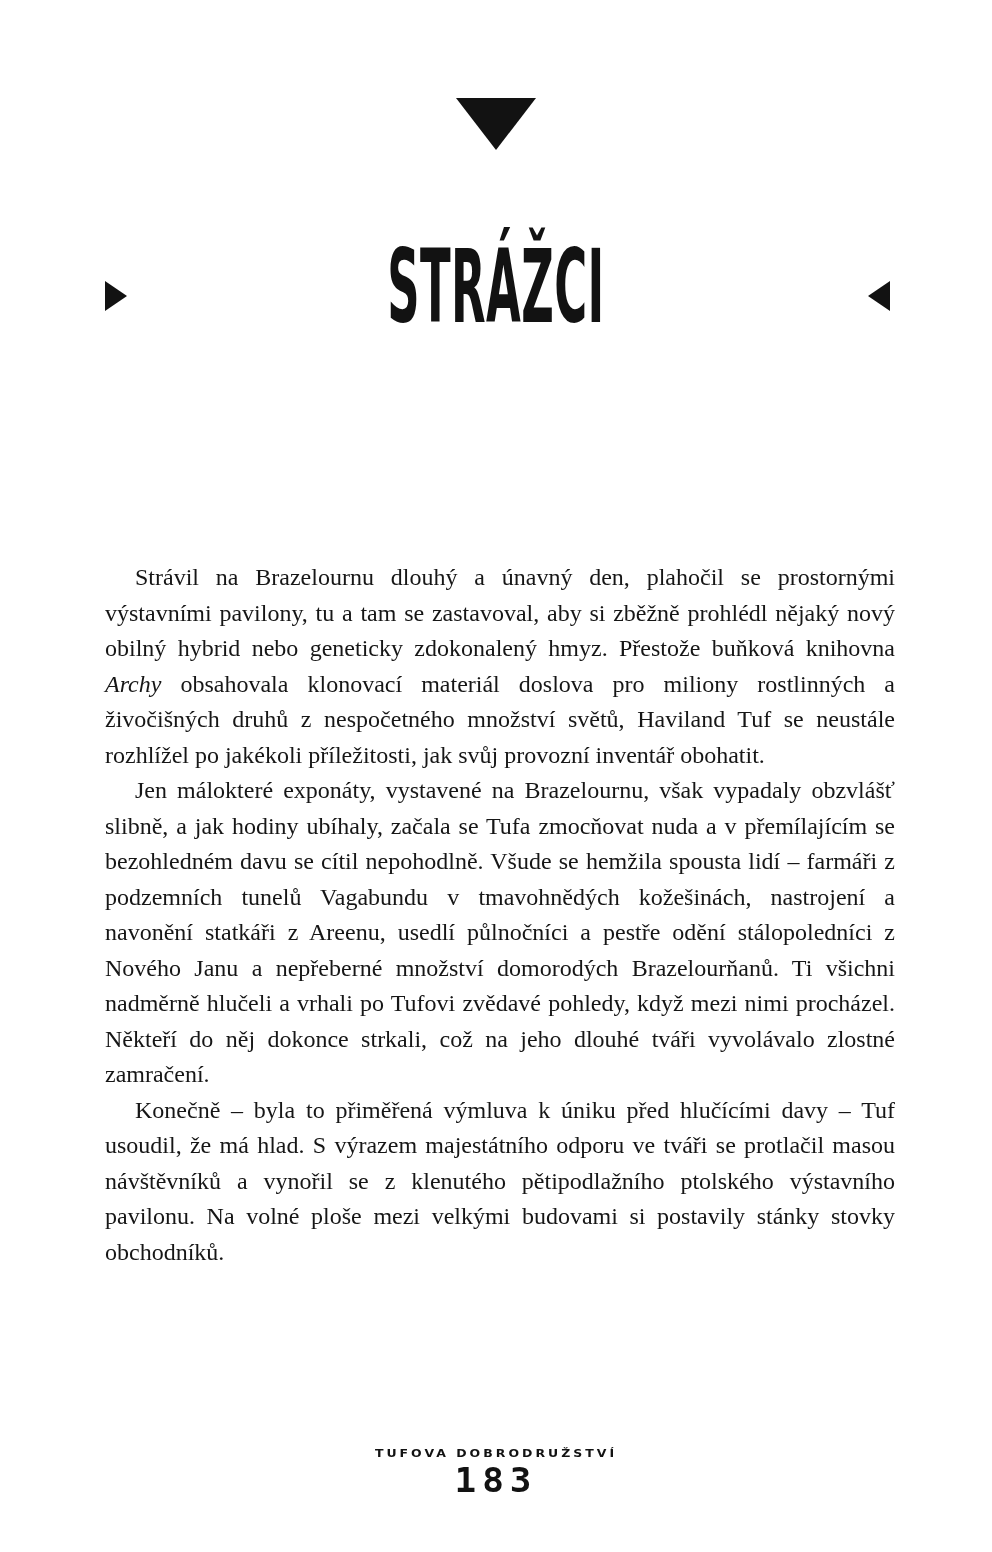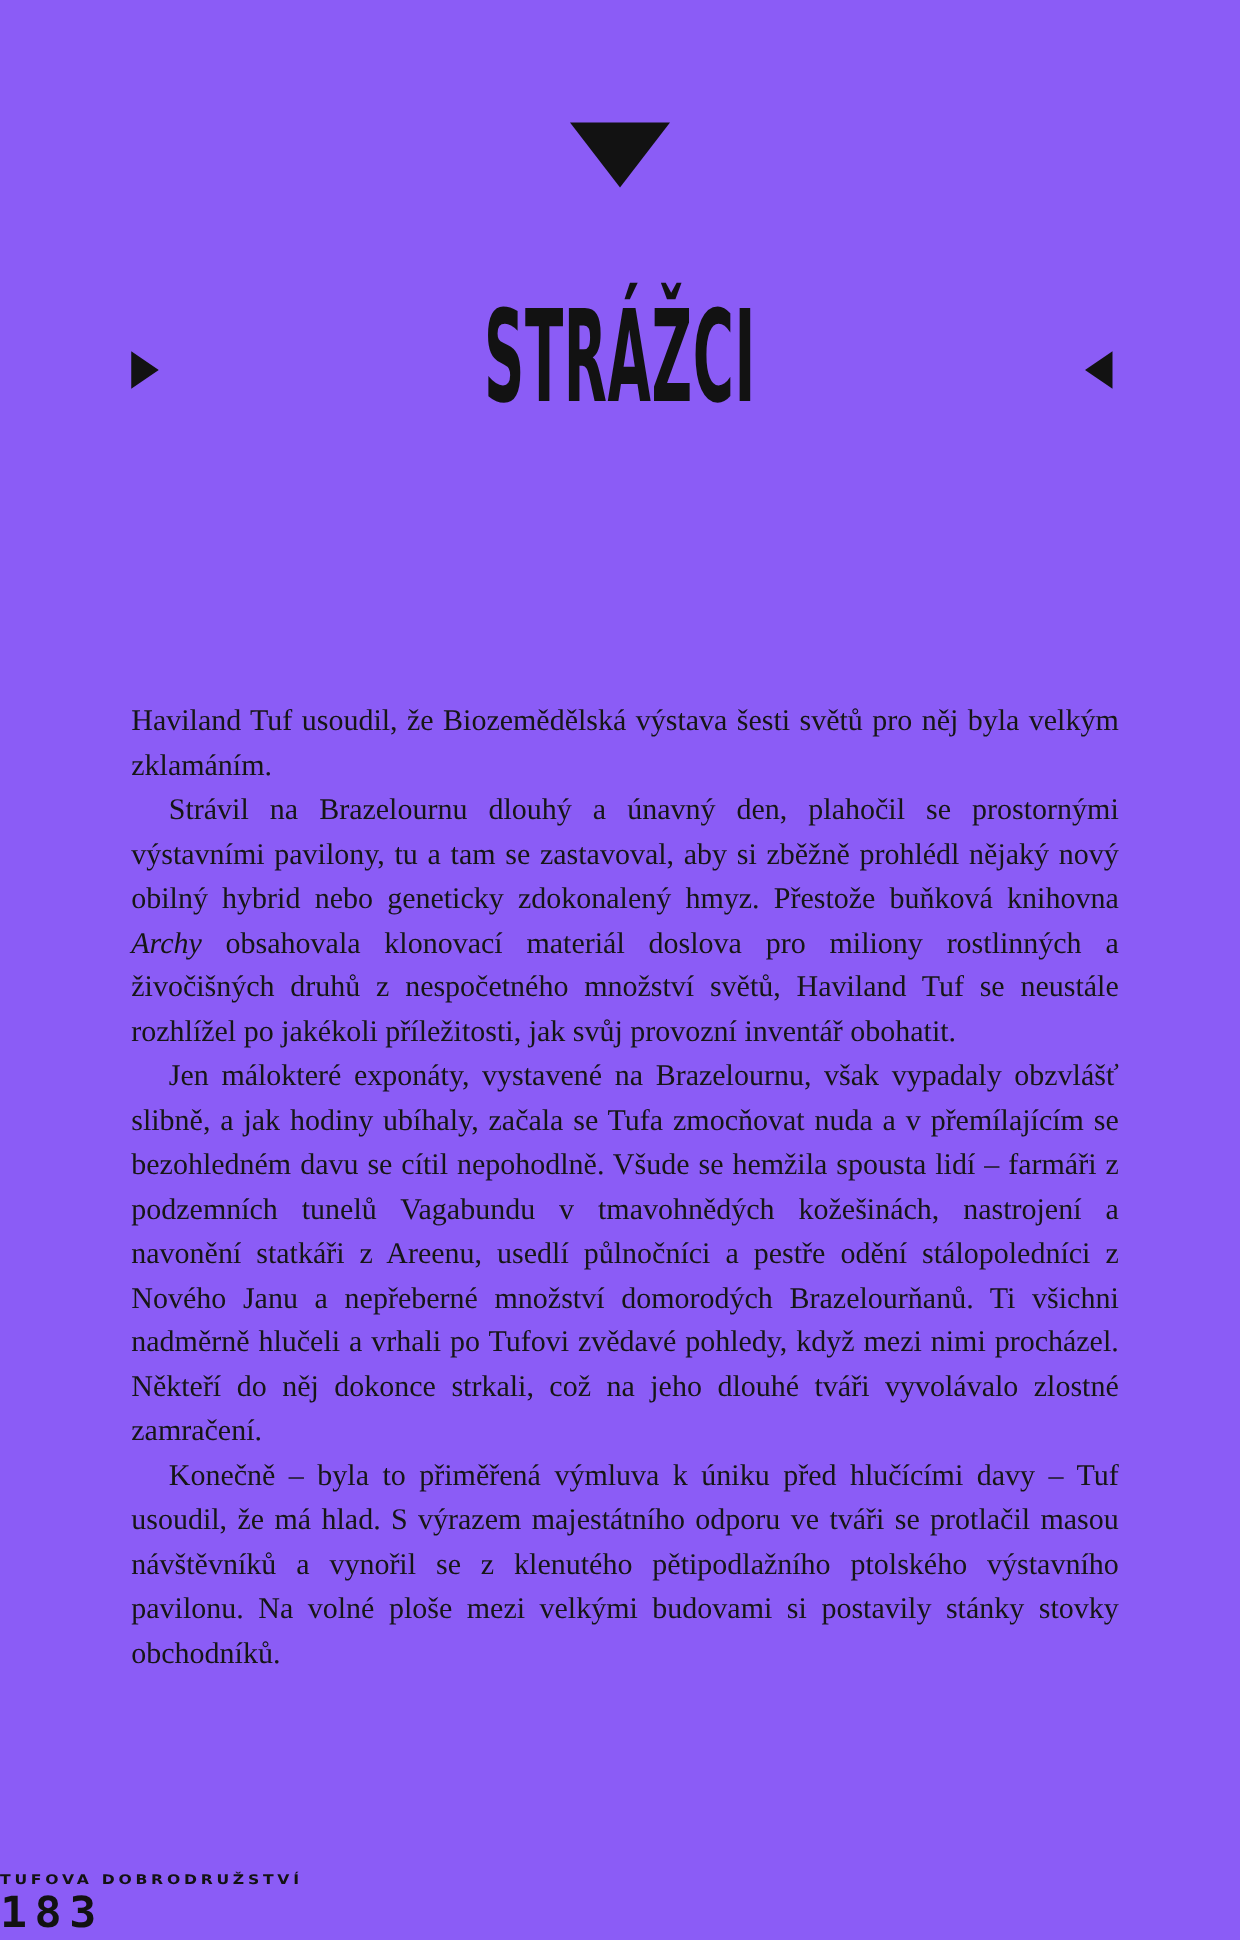--- a/index.html
+++ b/index.html
@@ -2,21 +2,21 @@
 <html lang="cs"><head>
 <meta charset="utf-8">
 <style>
   * { margin: 0; padding: 0; box-sizing: border-box; }
   html, body { background: #e8e8e8; }
   .page {
     position: relative;
     width: 992px;
     height: 1552px;
     margin: 0 auto;
-    background: #8b5cf6;
+    background: #ffffff;
     color: #141414;
     overflow: hidden;
   }
   
   .top-ornament {
     position: absolute;
     top: 98px;
     left: 50%;
     transform: translateX(-50%);
     width: 0; height: 0;
@@ -70,23 +70,24 @@
     line-height: 35.5px;
     text-align: justify;
     color: #161616;
   }
   .body-text p { margin: 0; }
   .body-text p.indent { text-indent: 30px; }
   .body-text .italic { font-style: italic; margin-top: 40px; }
   
   .footer {
     position: absolute;
-    top: 1496px;
+    top: 1446px;
     left: 0;
     width: 100%;
+    text-align: center;
     color: #121212;
   }
   .book-title {
     font-family: "DejaVu Sans", "Liberation Sans", sans-serif;
     font-weight: bold;
     font-size: 12.5px;
     letter-spacing: 3px;
     transform: scaleY(0.85);
   }
   .page-number {
@@ -106,21 +107,20 @@
 
   <div class="top-ornament"></div>
 
   <div>
     <span class="tri-right"></span>
     <h1 class="chapter-title">STRÁŽCI</h1>
     <span class="tri-left"></span>
   </div>
 
   <div class="body-text">
-      <p class=""><span>Haviland Tuf usoudil, že Biozemědělská výstava šesti světů pro něj byla velkým zklamáním.</span></p>
       <p class="indent"><span>Strávil na Brazelournu dlouhý a únavný den, plahočil se prostornými výstavními pavilony, tu a tam se zastavoval, aby si zběžně prohlédl nějaký nový obilný hybrid nebo geneticky zdokonalený hmyz. Přestože buňková knihovna </span><span class="italic">Archy</span><span> obsahovala klonovací materiál doslova pro miliony rostlinných a živočišných druhů z nespočetného množství světů, Haviland Tuf se neustále rozhlížel po jakékoli příležitosti, jak svůj provozní inventář obohatit.</span></p>
       <p class="indent"><span>Jen málokteré exponáty, vystavené na Brazelournu, však vypadaly obzvlášť slibně, a jak hodiny ubíhaly, začala se Tufa zmocňovat nuda a v přemílajícím se bezohledném davu se cítil nepohodlně. Všude se hemžila spousta lidí – farmáři z podzemních tunelů Vagabundu v tmavohnědých kožešinách, nastrojení a navonění statkáři z Areenu, usedlí půlnočníci a pestře odění stálopoledníci z Nového Janu a nepřeberné množství domorodých Brazelourňanů. Ti všichni nadměrně hlučeli a vrhali po Tufovi zvědavé pohledy, když mezi nimi procházel. Někteří do něj dokonce strkali, což na jeho dlouhé tváři vyvolávalo zlostné zamračení.</span></p>
       <p class="indent"><span>Konečně – byla to přiměřená výmluva k úniku před hlučícími davy – Tuf usoudil, že má hlad. S výrazem majestátního odporu ve tváři se protlačil masou návštěvníků a vynořil se z klenutého pětipodlažního ptolského výstavního pavilonu. Na volné ploše mezi velkými budovami si postavily stánky stovky obchodníků.</span></p>
     </div>
 
   <div class="footer">
     <div class="book-title">TUFOVA DOBRODRUŽSTVÍ</div>
     <div class="page-number">183</div>
   </div>
 

